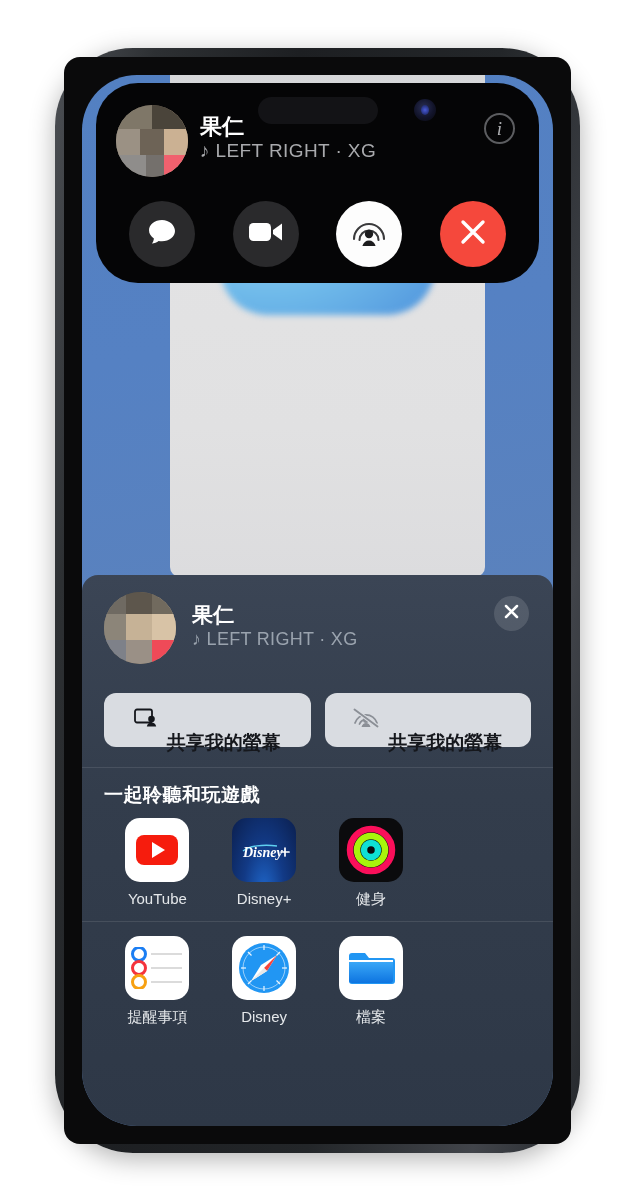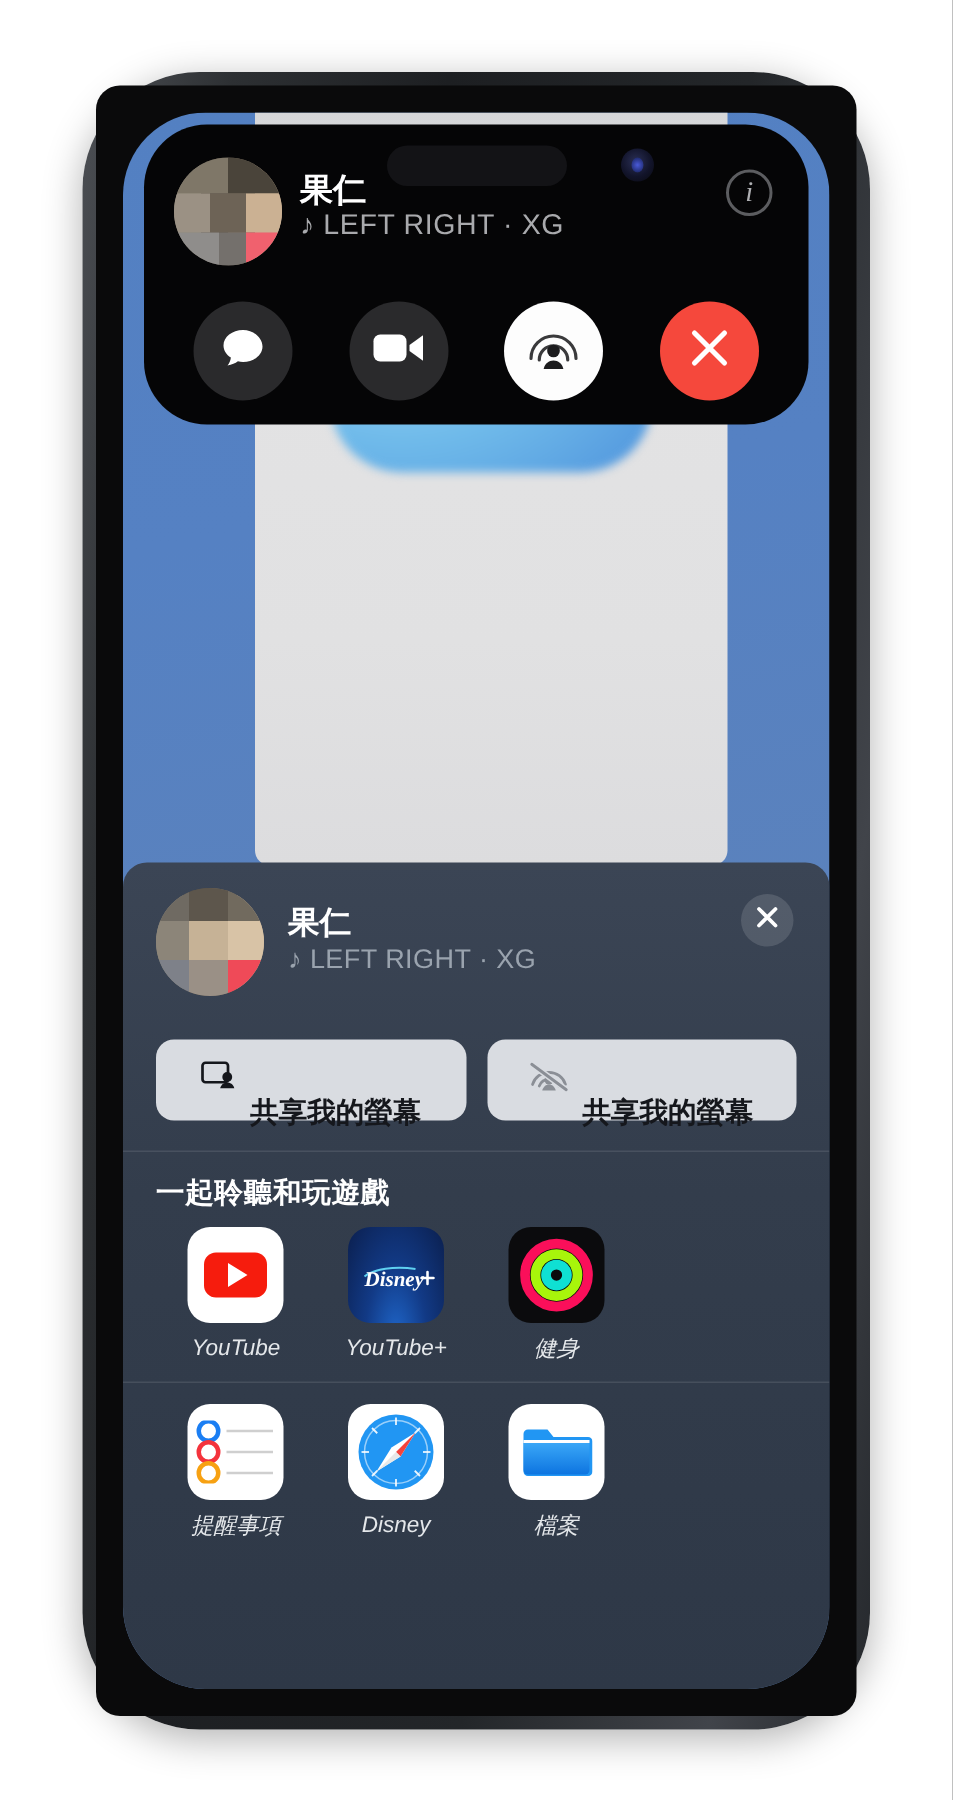--- a/index.html
+++ b/index.html
@@ -179,21 +179,21 @@
   }
   .action-btn .lbl { line-height: 1; margin-top: 44px; }
 
   .divider { height: 1px; background: rgba(255,255,255,.10); margin: 0; }
 
   .section { padding: 14px 22px 12px 22px; }
   .section-title { color: #fff; font-size: 19px; font-weight: bold; margin-bottom: 10px; letter-spacing:.5px; }
   .app-row { display: flex; }
   .app-cell { width: 25%; display:flex; flex-direction:column; align-items:center; }
   .app-tile { width: 64px; height: 64px; border-radius: 15px; overflow:hidden; position:relative; }
-  .app-label { margin-top: 8px; color: #e4e7ea; font-size: 15px; white-space: nowrap; font-style: italic; }
+  .app-label { margin-top: 8px; color: #e4e7ea; font-size: 15px; white-space: nowrap; }
 
   
   .t-youtube { background:#fff; display:flex; align-items:center; justify-content:center; }
   .yt-body { width:42px; height:30px; background:#f61c0d; border-radius:8px; display:flex; align-items:center; justify-content:center; }
   .yt-play { width:0;height:0;border-left:13px solid #fff;border-top:8px solid transparent;border-bottom:8px solid transparent;margin-left:3px;}
   .t-tv { background:#1d1d1f; display:flex; align-items:center; justify-content:center; color:#fff; }
   .t-disney { background: radial-gradient(ellipse at 50% 115%, #1f66c9 0%, #123a86 45%, #0b1f4e 100%); display:flex;align-items:center;justify-content:flex-end;}
   .t-fitness { background:#0b0b0d; display:flex; align-items:center; justify-content:center; }
   .t-notes { background:#fff; }
   .t-reminders { background:#fff; display:flex; align-items:center; justify-content:center; }
@@ -353,21 +353,21 @@
 
 
             <div class="app-cell">
               <div class="app-tile t-disney">
                 <svg width="56" height="26" viewBox="0 0 56 26">
                   <path d="M3 14c6-5 20-7 34-5" fill="none" stroke="#5fd0f0" stroke-width="1.4"></path>
                   <text x="3" y="20" font-family="'Liberation Serif', serif" font-size="14" font-style="italic" font-weight="bold" fill="#fff">Disney</text>
                   <path d="M45 11 v8 M41 15 h8" stroke="#fff" stroke-width="1.7" stroke-linecap="round"></path>
                 </svg>
               </div>
-              <div class="app-label">YouTube+</div>
+              <div class="app-label">Disney+</div>
             </div>
 
             <div class="app-cell">
               <div class="app-tile t-fitness">
                 <svg width="52" height="52" viewBox="0 0 52 52">
                   <circle cx="26" cy="26" r="21" fill="none" stroke="#fa0f5a" stroke-width="6.5"></circle>
                   <circle cx="26" cy="26" r="14" fill="none" stroke="#a8f50b" stroke-width="6.5"></circle>
                   <circle cx="26" cy="26" r="7" fill="none" stroke="#0fe0d3" stroke-width="6.5"></circle>
                 </svg>
               </div>

